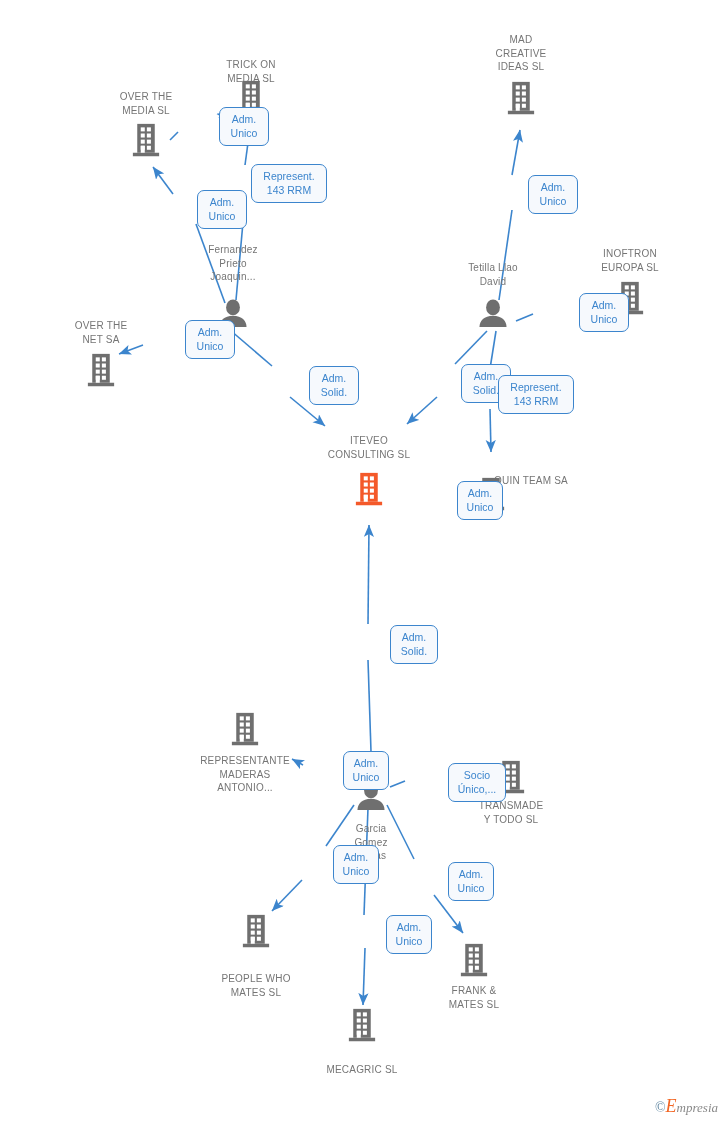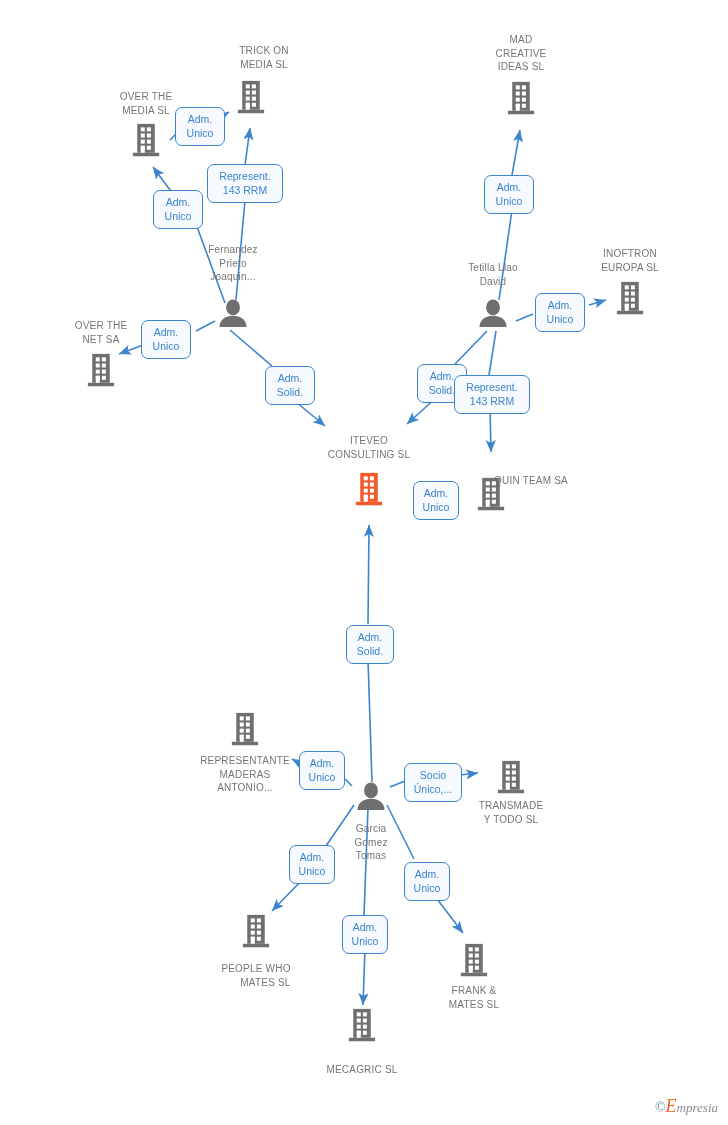--- a/index.html
+++ b/index.html
@@ -20,20 +20,21 @@
   .icon-building{position:absolute;left:50%;transform:translateX(-50%);}
   .icon-person{position:absolute;left:50%;transform:translateX(-50%);}
 
   
   .chip{
     position:absolute;box-sizing:border-box;
     background:#f6f9fd;border:1.4px solid #3c85cd;border-radius:7px;
     color:#3c85cd;font-size:10.5px;line-height:14px;
     text-align:center;padding:4px 5px 5px;
     white-space:nowrap;
+    margin-left:44px;
   }
   .chip span{display:block;}
   .watermark{
     position:absolute;right:10px;bottom:8px;
     font-size:15px;font-family:"Liberation Serif","DejaVu Serif",serif;
     white-space:nowrap;
   }
   .wm-c{color:#6b8fa8;font-size:14px;}
   .wm-e{color:#f26522;font-style:italic;font-size:18px;}
   .wm-rest{color:#8a8a8a;font-style:italic;font-size:13px;}
@@ -116,21 +117,21 @@
               <rect x="17" y="19" width="4.6" height="4.6"></rect>
               <rect x="10" y="26" width="4.6" height="4.6"></rect>
               <rect x="17" y="26" width="4.6" height="4.6"></rect>
               <rect x="10" y="26" width="4.6" height="8"></rect>
             </g>
           </g>
         </svg></div>
   </div>
 
   <div class="node" style="left:251px;top:44px;width:0;height:0;">
-    <div class="label" style="top: 0px; color: rgb(117, 117, 117); margin-left: 13px;">
+    <div class="label" style="top: 14px; color: rgb(117, 117, 117);">
         <div>TRICK ON</div>
         <div>MEDIA SL</div>
       </div>
     <div class="icon-building" style="top:36px;"><svg width="28" height="35" viewBox="0 0 32 40">
           <g fill="#6f6f6f">
             <rect x="6" y="1" width="20" height="33"></rect>
             <rect x="1" y="34" width="30" height="4"></rect>
             <g fill="#ffffff">
               <rect x="10" y="5" width="4.6" height="4.6"></rect>
               <rect x="17" y="5" width="4.6" height="4.6"></rect>
@@ -350,21 +351,21 @@
       </div>
     <div class="icon-person" style="top:-32px;"><svg width="32" height="28" viewBox="0 0 34 30">
           <g fill="#6f6f6f">
             <ellipse cx="17" cy="9" rx="7.4" ry="8.4"></ellipse>
             <path d="M17,18 C26.5,18 31.5,23.5 31.5,30 L2.5,30 C2.5,23.5 7.5,18 17,18 Z"></path>
           </g>
         </svg></div>
   </div>
 
   <div class="node" style="left:256px;top:955px;width:0;height:0;">
-    <div class="label" style="top: 7px; color: rgb(117, 117, 117); text-align: right;">
+    <div class="label" style="top: 17px; color: rgb(117, 117, 117);">
         <div>PEOPLE WHO</div>
         <div>MATES  SL</div>
       </div>
     <div class="icon-building" style="top:-41px;"><svg width="28" height="35" viewBox="0 0 32 40">
           <g fill="#6f6f6f">
             <rect x="6" y="1" width="20" height="33"></rect>
             <rect x="1" y="34" width="30" height="4"></rect>
             <g fill="#ffffff">
               <rect x="10" y="5" width="4.6" height="4.6"></rect>
               <rect x="17" y="5" width="4.6" height="4.6"></rect>

